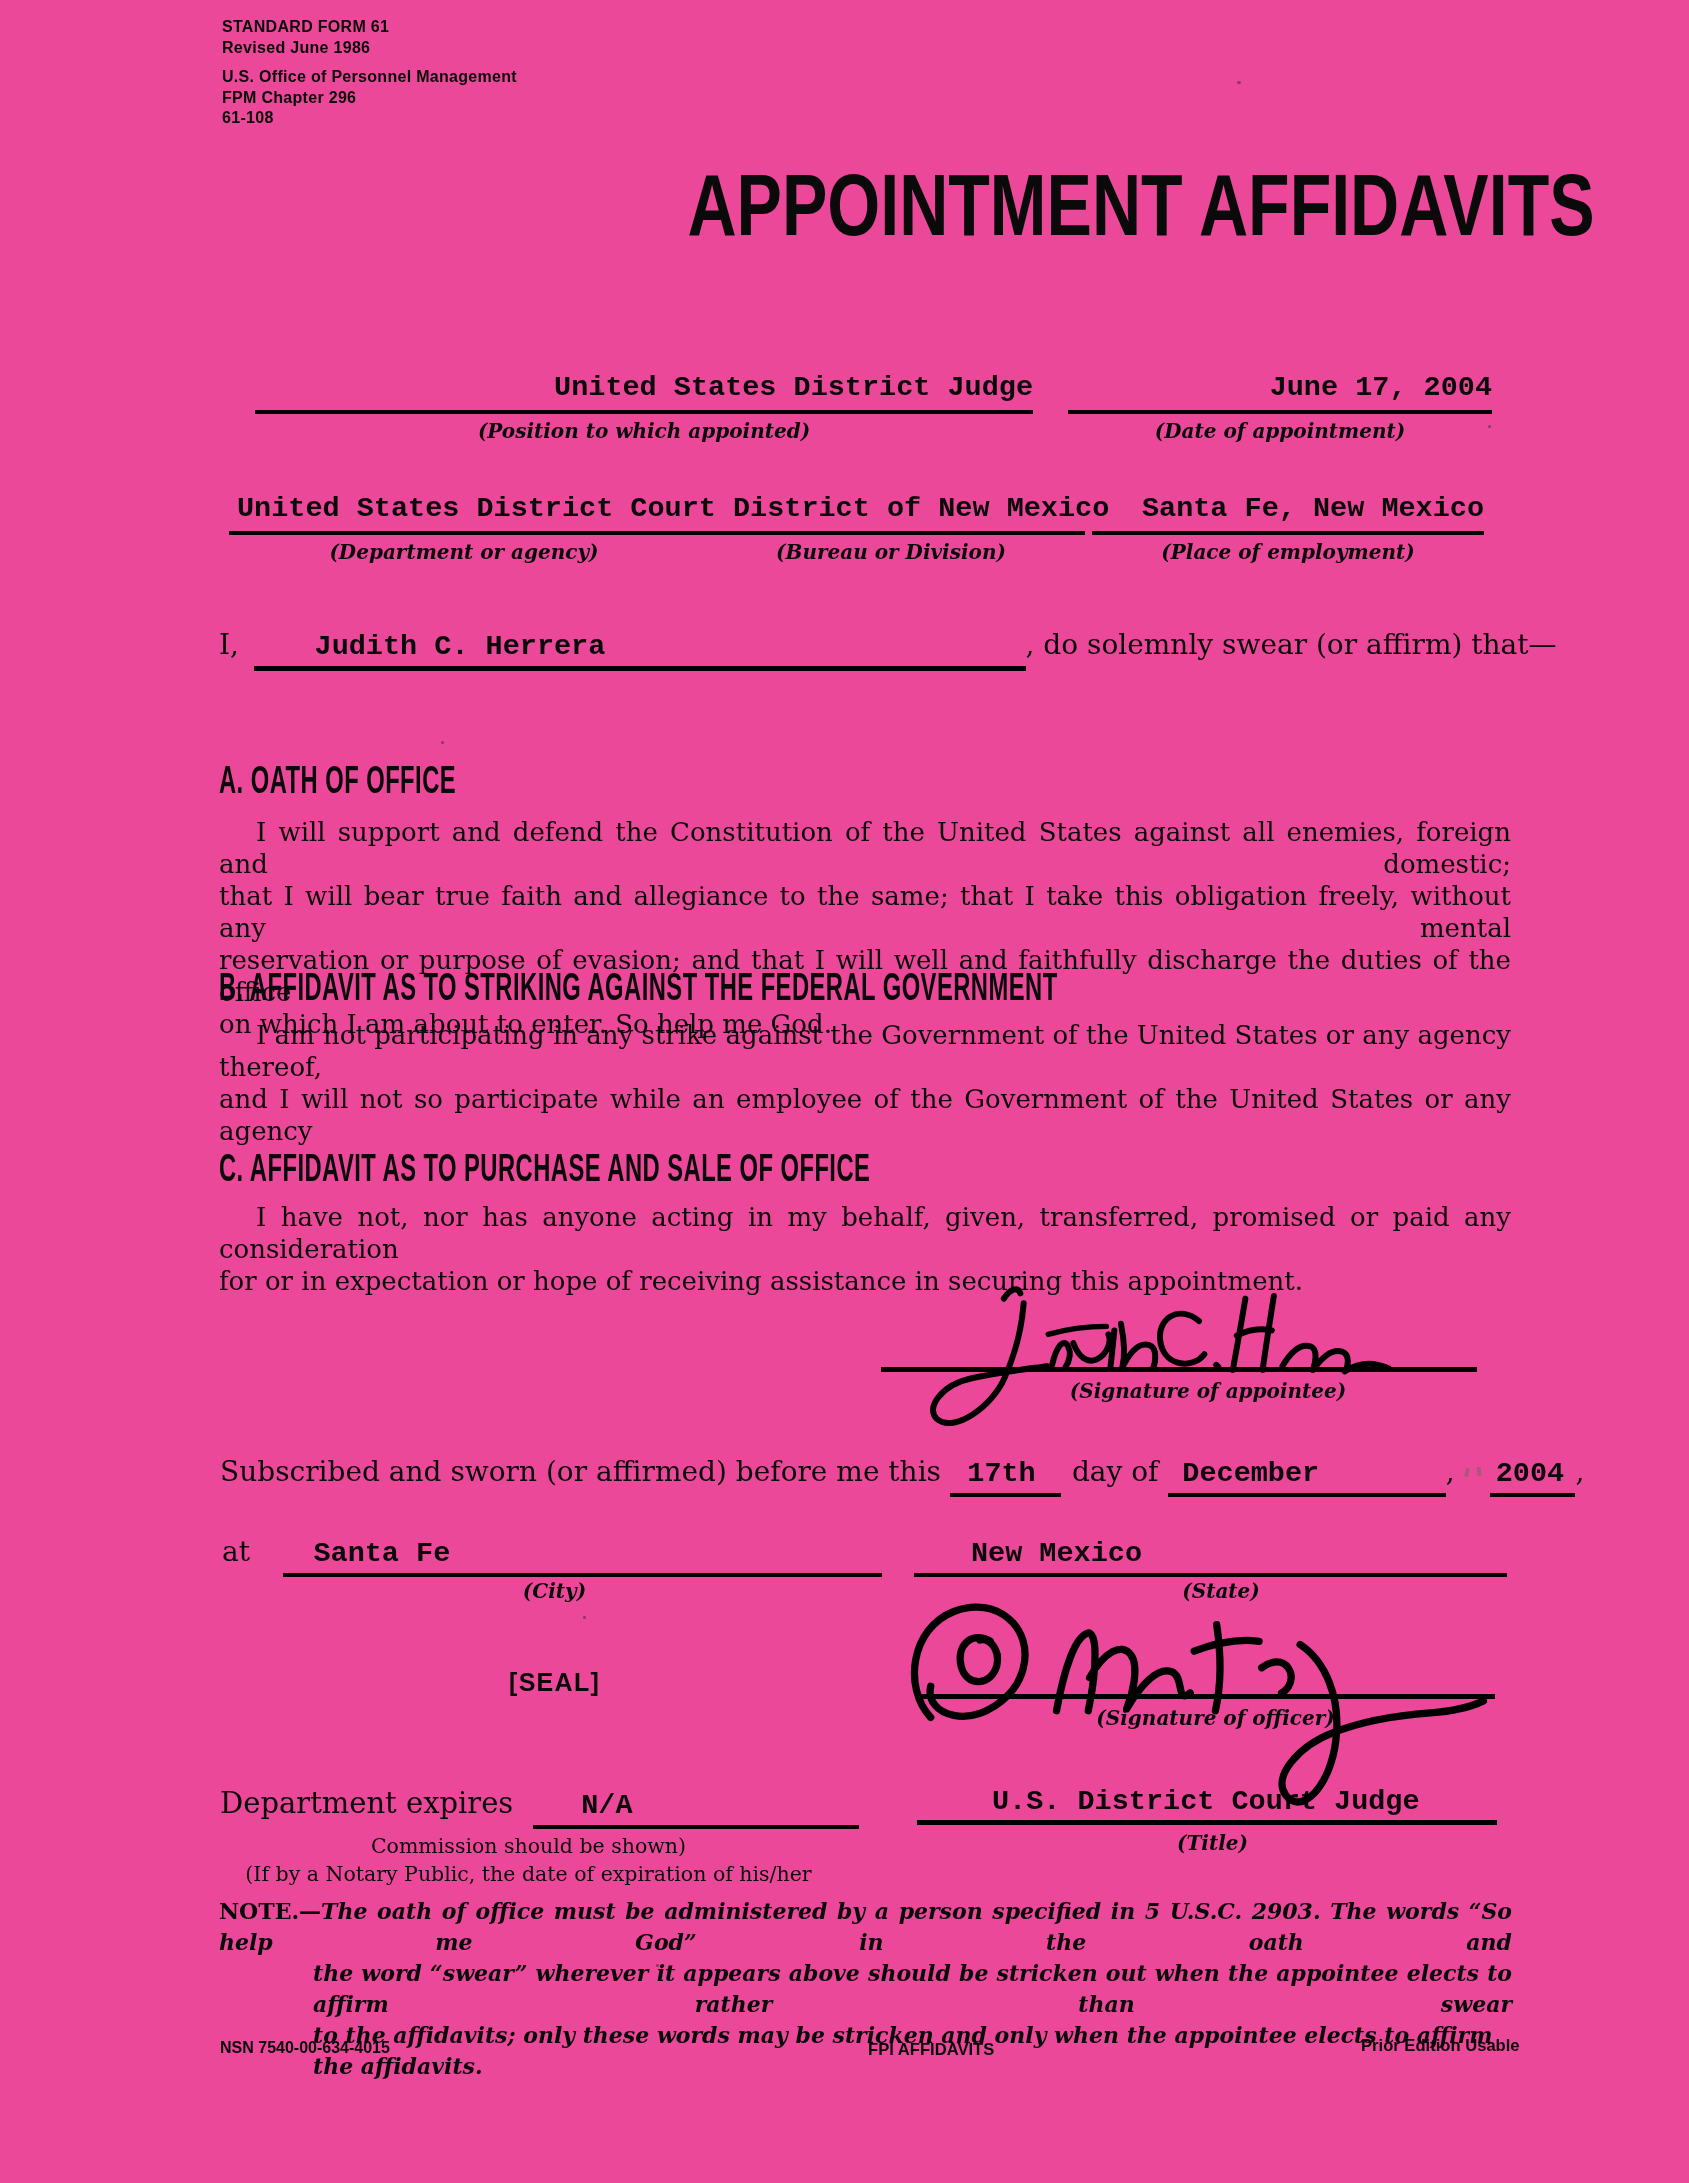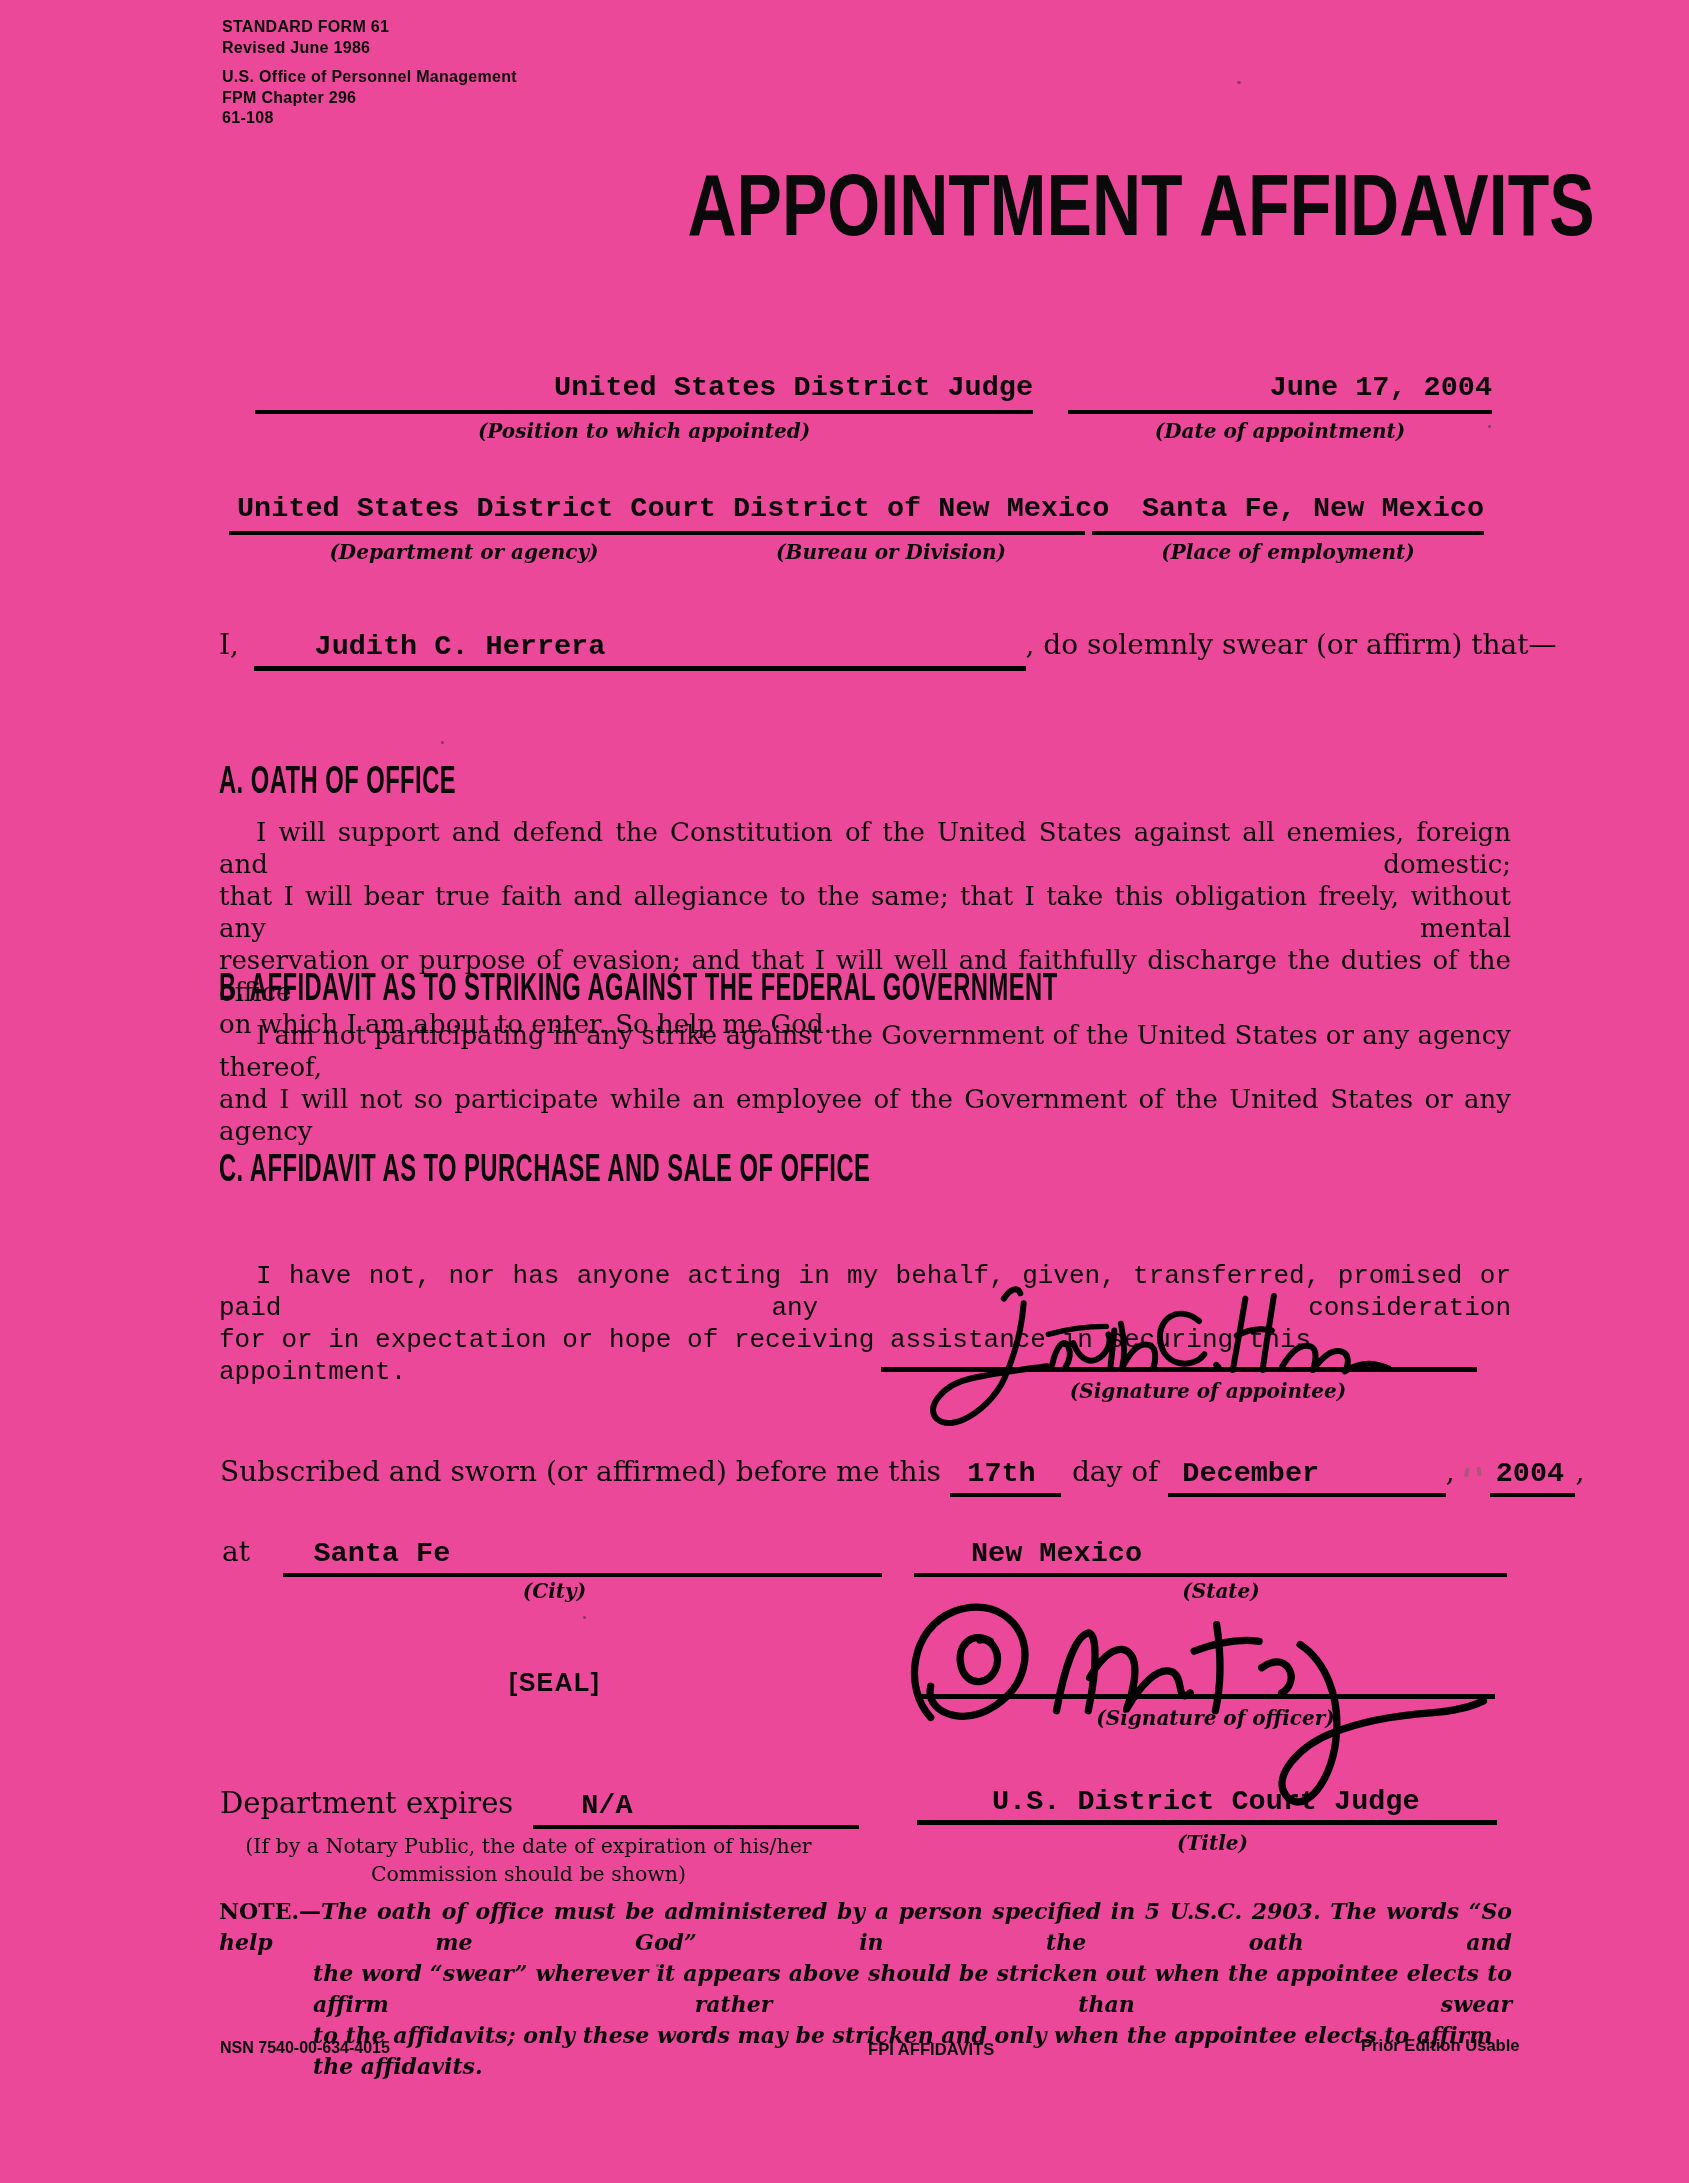--- a/index.html
+++ b/index.html
@@ -30,21 +30,21 @@
 
   
   .sec-h{position:absolute;left:219px;white-space:nowrap;line-height:40px;}
   .sec-h .hi{display:inline-block;font:700 36px/40px "Liberation Sans",sans-serif;letter-spacing:0.7px;transform:scale(.66,1.08);transform-origin:0 50%;}
   .para{position:absolute;left:219px;width:1292px;font:400 26px/32px "DejaVu Serif",serif;}
   .para .jline{text-align:justify;text-align-last:justify;}
   .para .jleft{text-align:left;}
   .para .indent{text-indent:37px;}
   #secA-h{top:760px;} #secA-p{top:816px;}
   #secB-h{top:967px;} #secB-p{top:1019px;}
-  #secC-h{top:1148px;} #secC-p{top:1260px;font-family:Liberation Mono, monospace;}
+  #secC-h{top:1148px;} #secC-p{top:1201px;}
 
   
   .sig-line-appointee{position:absolute;left:881px;top:1367px;width:596px;height:4.6px;background:#000;}
   .sig-label-appointee{position:absolute;left:1059px;top:1379px;width:298px;text-align:center;font:italic 700 20px "DejaVu Serif",serif;}
   .sig-appointee-svg{position:absolute;left:888px;top:1280px;z-index:3;}
 
   
   .subline{position:absolute;left:220px;top:1455px;font:400 28px "DejaVu Serif",serif;white-space:nowrap;}
   .subline .fill{display:inline-block;box-sizing:border-box;border-bottom:4.6px solid #000;padding-bottom:2.6px;font:700 28.5px "Liberation Mono",monospace;vertical-align:baseline;}
   .subline .f-day{width:111px;margin-left:9.3px;padding-left:17px;}
@@ -199,22 +199,22 @@
     <path stroke-width="11" d="M250,185 C262,120 278,75 296,68 C312,62 312,118 298,185 M300,135 C322,96 348,82 362,100 C376,118 364,162 356,182 C376,148 402,118 424,126 C444,134 430,176 452,158"></path>
     <path stroke-width="11" d="M492,55 C500,108 498,150 490,185 M458,95 C492,82 526,76 556,80"></path>
     <path stroke-width="11" d="M560,120 C576,108 592,108 600,120 C610,134 602,152 590,158"></path>
     <path stroke-width="11" d="M618,85 C656,110 680,165 672,230 C664,298 620,345 596,312 C576,284 616,238 668,218 C712,200 762,192 815,188 C845,186 870,182 895,170"></path>
   </svg>
 
   <div class="commission">
     <span>Department expires</span><span class="fill">N/A</span>
   </div>
   <div class="notary-note">
+    <div>Commission should be shown)</div>
     <div>(If by a Notary Public, the date of expiration of his/her</div>
-    <div>Commission should be shown)</div>
   </div>
   <div class="title-value">U.S. District Court Judge</div>
   <div class="title-line"></div>
   <div class="lbl-title">(Title)</div>
 
   <div class="note">
     <div class="nl nl1"><span class="nlabel">NOTE.—</span><span>The oath of office must be administered by a person specified in 5 U.S.C. 2903. The words “So help me God” in the oath and</span></div>
     <div class="nl nl2">the word “swear” wherever it appears above should be stricken out when the appointee elects to affirm rather than swear</div>
     <div class="nl">to the affidavits; only these words may be stricken and only when the appointee elects to affirm the affidavits.</div>
   </div>

